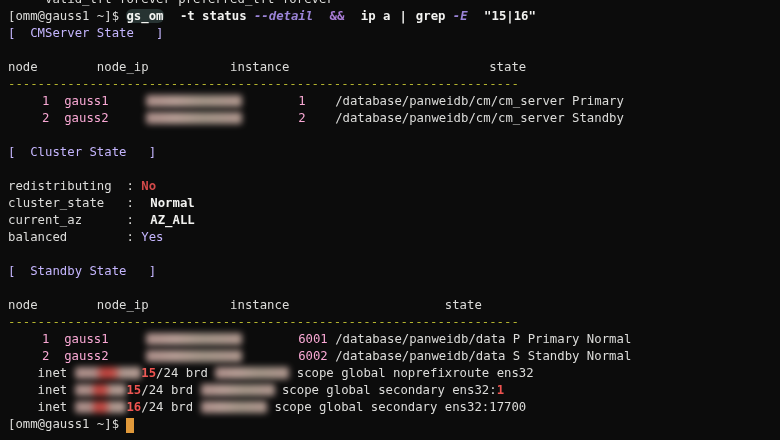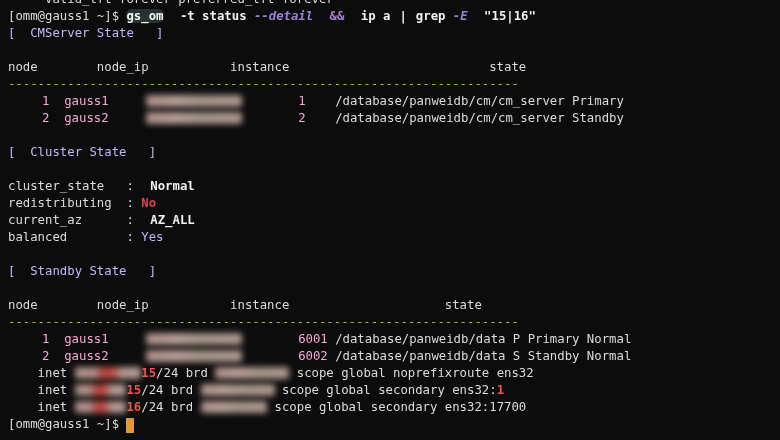--- a/index.html
+++ b/index.html
@@ -37,22 +37,22 @@
       <div class="tline"><span class="fg">[omm@gauss1 ~]</span><span class="fg">$</span><span class="fg"> </span><span class="cmd">gs_om</span><span class="fgb"> -t status </span><span class="opt">--detail</span><span class="fgb"> </span><span class="op">&amp;&amp;</span><span class="fgb"> ip a</span><span class="fgb">|</span><span class="fgb">grep </span><span class="opt">-E</span><span class="fgb"> "15|16"</span></div>
       <div class="tline"><span class="green">[  CMServer State   ]</span></div>
       <div class="tline">&nbsp;</div>
       <div class="tline"><span class="fg">node        node_ip           instance                           state</span></div>
       <div class="tline"><span class="yellow">---------------------------------------------------------------------</span></div>
       <div class="tline"><span class="green2">1  gauss1</span><span class="fg">     </span><span class="redact pink" style="width: 13ch;"></span><span class="fg">   </span><span class="green2">1</span><span class="fg">    </span><span class="fg">/database/panweidb/cm/cm_server Primary</span></div>
       <div class="tline"><span class="green2">2  gauss2</span><span class="fg">     </span><span class="redact pink" style="width: 13ch;"></span><span class="fg">   </span><span class="green2">2</span><span class="fg">    </span><span class="fg">/database/panweidb/cm/cm_server Standby</span></div>
       <div class="tline">&nbsp;</div>
       <div class="tline"><span class="green">[  Cluster State   ]</span></div>
       <div class="tline">&nbsp;</div>
+      <div class="tline"><span class="fg">redistributing  : </span><span class="red">No</span></div>
       <div class="tline"><span class="fg">cluster_state   : </span><span class="fgb">Normal</span></div>
-      <div class="tline"><span class="fg">redistributing  : </span><span class="red">No</span></div>
       <div class="tline"><span class="fg">current_az      : </span><span class="fgb">AZ_ALL</span></div>
       <div class="tline"><span class="fg">balanced        : </span><span class="green">Yes</span></div>
       <div class="tline">&nbsp;</div>
       <div class="tline"><span class="green">[  Standby State   ]</span></div>
       <div class="tline">&nbsp;</div>
       <div class="tline"><span class="fg">node        node_ip           instance                     state</span></div>
       <div class="tline"><span class="yellow">---------------------------------------------------------------------</span></div>
       <div class="tline"><span class="green2">1  gauss1</span><span class="fg">     </span><span class="redact pink" style="width: 13ch;"></span><span class="fg">   </span><span class="green2">6001</span><span class="fg"> </span><span class="fg">/database/panweidb/data P Primary Normal</span></div>
       <div class="tline"><span class="green2">2  gauss2</span><span class="fg">     </span><span class="redact pink" style="width: 13ch;"></span><span class="fg">   </span><span class="green2">6002</span><span class="fg"> </span><span class="fg">/database/panweidb/data S Standby Normal</span></div>
       <div class="tline"><span class="fg">    inet </span><span class="redact mix" style="width: 9ch;"></span><span class="redm">15</span><span class="fg">/24 brd </span><span class="redact pink" style="width: 10ch;"></span><span class="fg"> scope global noprefixroute ens32</span></div>

